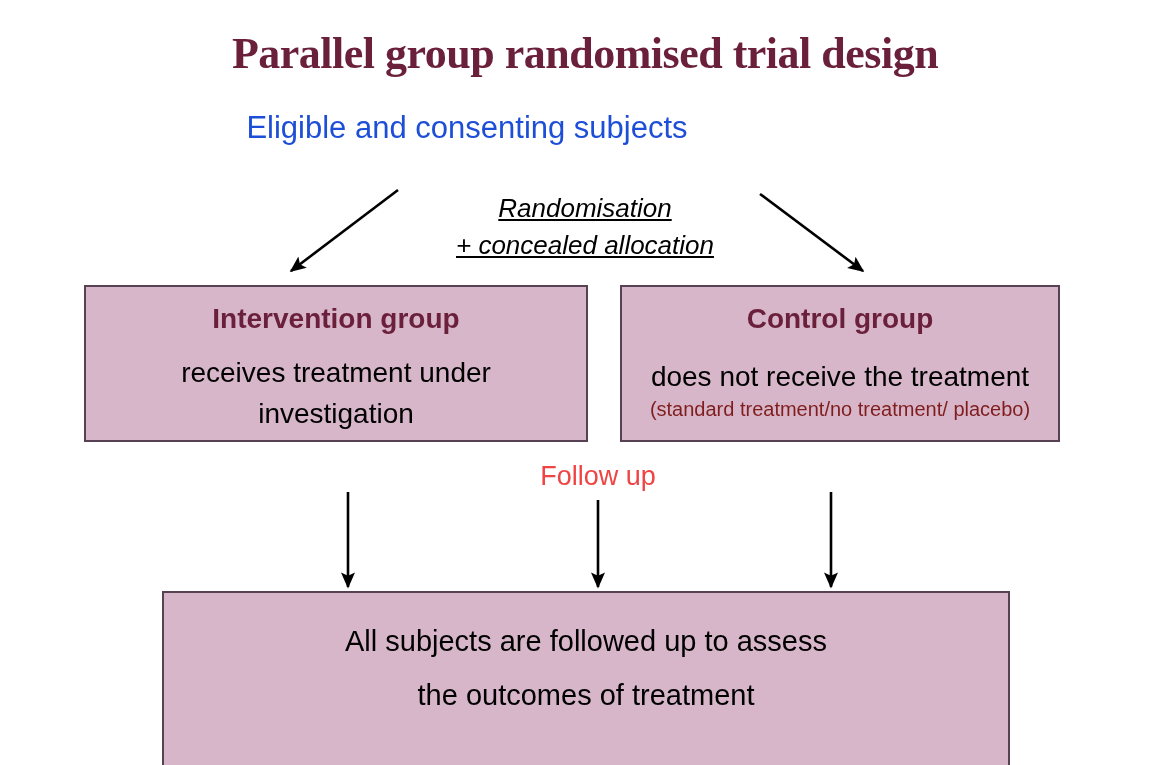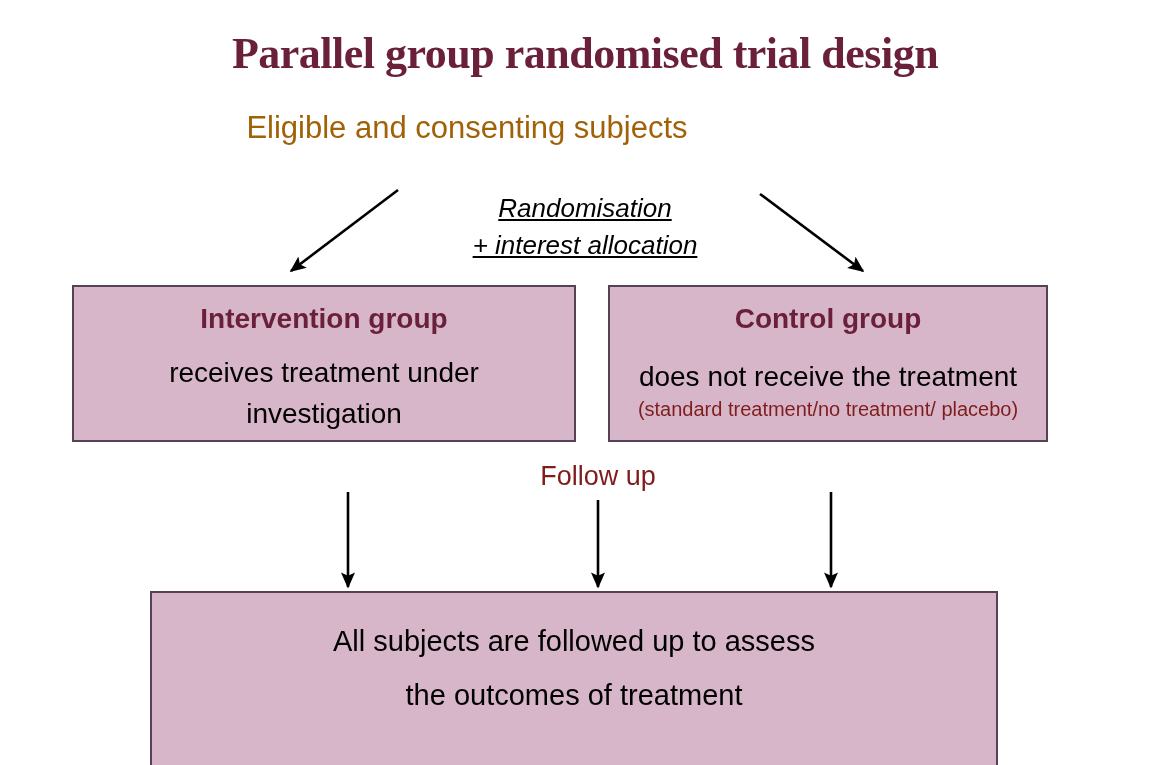--- a/index.html
+++ b/index.html
@@ -33,21 +33,21 @@
   }
 
   
   #subtitle {
     position: absolute;
     left: 0;
     top: 110px;
     width: 934px;
     text-align: center;
     font-size: 31px;
-    color: #a16207;
+    color: #1d4ed8;
     white-space: nowrap;
   }
 
   
   #randomisation {
     position: absolute;
     left: 385px;
     top: 190px;
     width: 400px;
     text-align: center;
@@ -57,20 +57,21 @@
     color: #000000;
   }
   #randomisation .line { display: block; text-decoration: underline; }
 
   
   .box {
     position: absolute;
     background: #D8B6CA;
     border: 2px solid #564252;
     box-sizing: border-box;
+    margin-left: 12px;
   }
   #box-intervention { left: 72px;  top: 285px; width: 504px; height: 157px; }
   #box-control      { left: 608px; top: 285px; width: 440px; height: 157px; }
   #box-outcome      { left: 150px; top: 591px; width: 848px; height: 184px; }
 
   .box-heading {
     text-align: center;
     font-weight: bold;
     font-size: 28px;
     color: #6A1F3A;
@@ -102,21 +103,21 @@
   }
 
   
   #followup {
     position: absolute;
     left: 448px;
     top: 461px;
     width: 300px;
     text-align: center;
     font-size: 27px;
-    color: #7f1d1d;
+    color: #ef4444;
     white-space: nowrap;
   }
 
   
   #arrows {
     position: absolute;
     left: 0;
     top: 0;
     width: 1170px;
     height: 765px;
@@ -127,21 +128,21 @@
 <body>
 
 <div id="slide">
 
   <div id="title">Parallel group randomised trial design</div>
 
   <div id="subtitle">Eligible and consenting subjects</div>
 
   <div id="randomisation">
     <span class="line">Randomisation</span>
-    <span class="line">+ interest allocation</span>
+    <span class="line">+ concealed allocation</span>
   </div>
 
   <svg id="arrows" viewBox="0 0 1170 765">
     <defs>
       <marker id="ah" markerWidth="7" markerHeight="7" refX="5.6" refY="3.1" orient="auto" markerUnits="strokeWidth">
         <path d="M0,0.4 L6.2,3.1 L0,5.8 L1.3,3.1 Z" fill="#000000"></path>
       </marker>
     </defs>
 
     <line x1="398" y1="190" x2="291" y2="271" stroke="#000000" stroke-width="2.6" marker-end="url(#ah)"></line>

